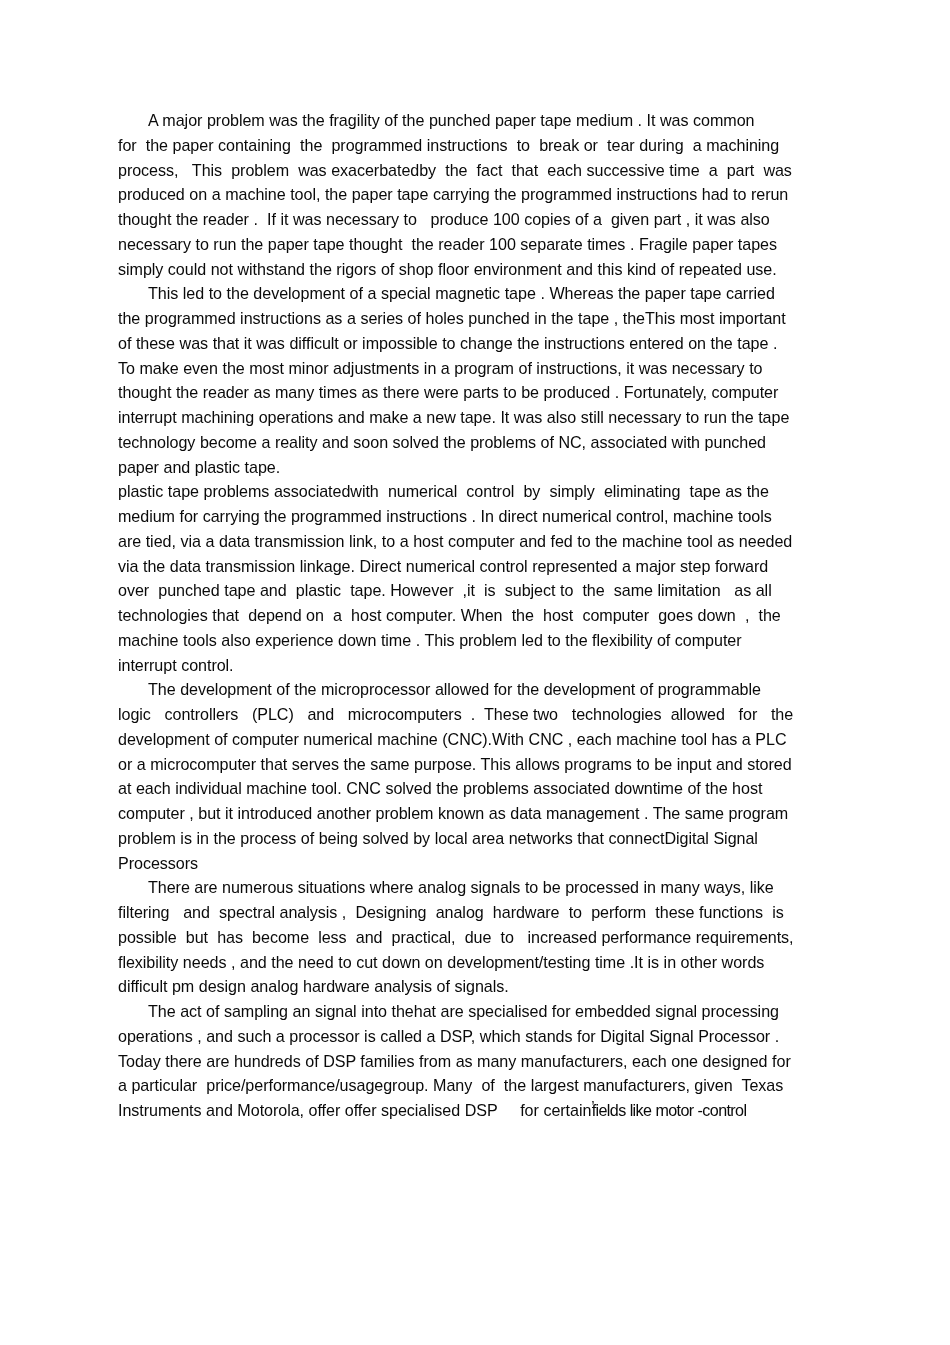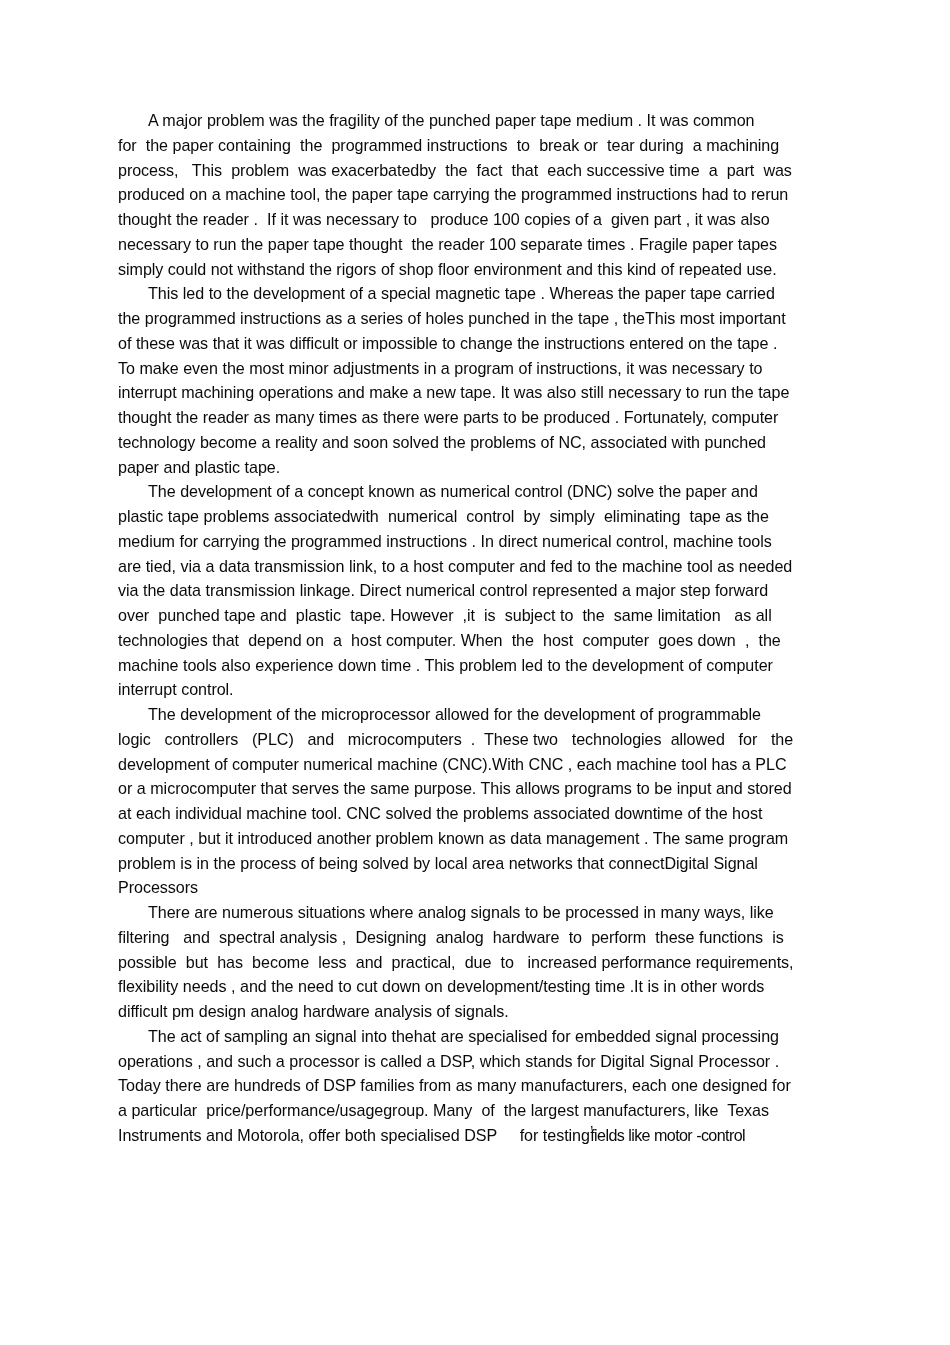--- a/index.html
+++ b/index.html
@@ -89,35 +89,34 @@
       <span class="line">thought the reader .  If it was necessary to   produce 100 copies of a  given part , it was also</span>
       <span class="line">necessary to run the paper tape thought  the reader 100 separate times . Fragile paper tapes</span>
       <span class="line">simply could not withstand the rigors of shop floor environment and this kind of repeated use.</span>
     </div>
 
     <div class="para">
       <span class="line indent">This led to the development of a special magnetic tape . Whereas the paper tape carried</span>
       <span class="line">the programmed instructions as a series of holes punched in the tape , theThis most important</span>
       <span class="line">of these was that it was difficult or impossible to change the instructions entered on the tape .</span>
       <span class="line">To make even the most minor adjustments in a program of instructions, it was necessary to</span>
+      <span class="line">thought the reader as many times as there were parts to be produced . Fortunately, computer</span>
       <span class="line">interrupt machining operations and make a new tape. It was also still necessary to run the tape</span>
-      <span class="line">thought the reader as many times as there were parts to be produced . Fortunately, computer</span>
       <span class="line">technology become a reality and soon solved the problems of NC, associated with punched</span>
       <span class="line">paper and plastic tape.</span>
     </div>
 
     <div class="para">
-      <span class="line indent">The development of a concept known as numerical control (DNC) solve the paper and</span>
       <span class="line">plastic tape problems associatedwith  numerical  control  by  simply  eliminating  tape as the</span>
       <span class="line">medium for carrying the programmed instructions . In direct numerical control, machine tools</span>
       <span class="line">are tied, via a data transmission link, to a host computer and fed to the machine tool as needed</span>
       <span class="line">via the data transmission linkage. Direct numerical control represented a major step forward</span>
       <span class="line">over  punched tape and  plastic  tape. However  ,it  is  subject to  the  same limitation   as all</span>
       <span class="line">technologies that  depend on  a  host computer. When  the  host  computer  goes down  ,  the</span>
-      <span class="line">machine tools also experience down time . This problem led to the development of computer</span>
+      <span class="line">machine tools also experience down time . This problem led to the flexibility of computer</span>
       <span class="line">interrupt control.</span>
     </div>
 
     <div class="para">
       <span class="line indent">The development of the microprocessor allowed for the development of programmable</span>
       <span class="line">logic   controllers   (PLC)   and   microcomputers  .  These two   technologies  allowed   for   the</span>
       <span class="line">development of computer numerical machine (CNC).With CNC , each machine tool has a PLC</span>
       <span class="line">or a microcomputer that serves the same purpose. This allows programs to be input and stored</span>
       <span class="line">at each individual machine tool. CNC solved the problems associated downtime of the host</span>
       <span class="line">computer , but it introduced another problem known as data management . The same program</span>
@@ -130,20 +129,20 @@
       <span class="line">filtering   and  spectral analysis ,  Designing  analog  hardware  to  perform  these functions  is</span>
       <span class="line">possible  but  has  become  less  and  practical,  due  to   increased performance requirements,</span>
       <span class="line">flexibility needs , and the need to cut down on development/testing time .It is in other words</span>
       <span class="line">difficult pm design analog hardware analysis of signals.</span>
     </div>
 
     <div class="para">
       <span class="line indent">The act of sampling an signal into thehat are specialised for embedded signal processing</span>
       <span class="line">operations , and such a processor is called a DSP, which stands for Digital Signal Processor .</span>
       <span class="line">Today there are hundreds of DSP families from as many manufacturers, each one designed for</span>
-      <span class="line">a particular  price/performance/usagegroup. Many  of  the largest manufacturers, like  Texas</span>
+      <span class="line">a particular  price/performance/usagegroup. Many  of  the largest manufacturers, given  Texas</span>
 
-      <span class="line"><span>Instruments and Motorola, offer both specialised DSP     for testing</span><span class="apos-raised">’</span><span class="overlap">fields like motor -control</span></span>
+      <span class="line"><span>Instruments and Motorola, offer offer specialised DSP     for certain</span><span class="apos-raised">’</span><span class="overlap">fields like motor -control</span></span>
 
     </div>
 
   </div>
 </div>
 
 </body></html>

